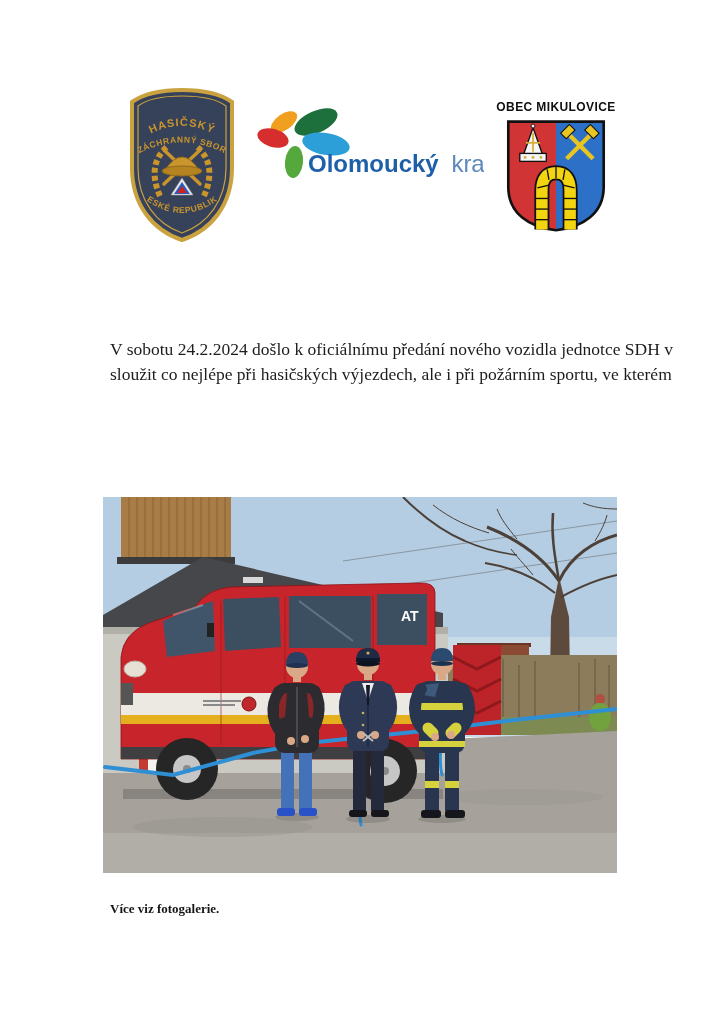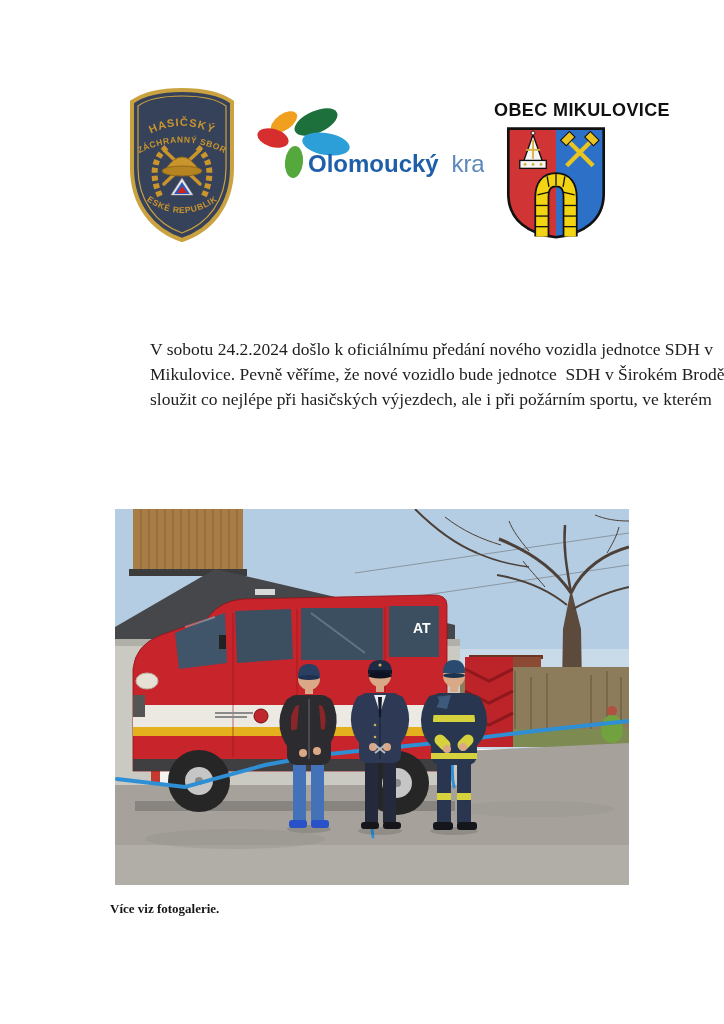--- a/index.html
+++ b/index.html
@@ -2,25 +2,25 @@
 <html><head>
 <meta charset="utf-8">
 <style>
   html,body{margin:0;padding:0;background:#e9e9e9;}
   .page{position:relative;width:724px;height:1024px;background:#ffffff;overflow:hidden;
         font-family:"Liberation Serif",serif;color:#1d1d1f;margin:0 auto;}
   .abs{position:absolute;}
   .hzs-badge{left:118px;top:84px;width:128px;height:162px;}
   .olk-logo{left:256px;top:108px;width:228px;height:80px;}
   .mik-arms{left:494px;top:100px;width:124px;text-align:center;}
-  .mik-title{font-family:"Liberation Sans",sans-serif;font-weight:bold;font-size:18px;
+  .mik-title{font-family:"Liberation Sans",sans-serif;font-weight:bold;font-size:12px;
              letter-spacing:.4px;color:#101010;margin-bottom:4px;white-space:nowrap;}
-  .body-text{left:110px;top:337px;margin-left:40px;}
+  .body-text{left:110px;top:337px;}
   .text-line{font-size:17.5px;line-height:25.2px;white-space:pre;}
-  .photo{left:103px;top:497px;width:514px;height:376px;margin:12px;}
+  .photo{left:103px;top:497px;width:514px;height:376px;margin:0;}
   .footer-note{left:110px;top:901px;font-weight:bold;font-size:13px;color:#161616;}
 </style>
 </head>
 <body>
 
 <div class="page">
 
   <header>
 
     <div class="abs hzs-badge">
@@ -115,21 +115,20 @@
               <line x1="60" y1="68" x2="60" y2="55"></line>
             <line x1="68" y1="70" x2="70" y2="58"></line>
           </g>
         </g>
       </svg>
     </div>
   </header>
 
   <main class="abs body-text">
     <div class="text-line">V sobotu 24.2.2024 došlo k oficiálnímu předání nového vozidla jednotce SDH v</div>
-    <div class="text-line">Mikulovice. Pevně věříme, že nové vozidlo bude jednotce  SDH v Širokém Brodě</div>
     <div class="text-line">sloužit co nejlépe při hasičských výjezdech, ale i při požárním sportu, ve kterém</div>
   </main>
 
   <figure class="abs photo">
     <svg width="514" height="376" viewBox="0 0 514 376">
       <defs>
         <clipPath id="vanClip">
           <path d="M18 262 L18 160 Q20 136 46 126 L92 110 Q104 92 128 90 L316 86 Q332 85 332 96 L332 262 Z"></path>
         </clipPath>
       </defs>

